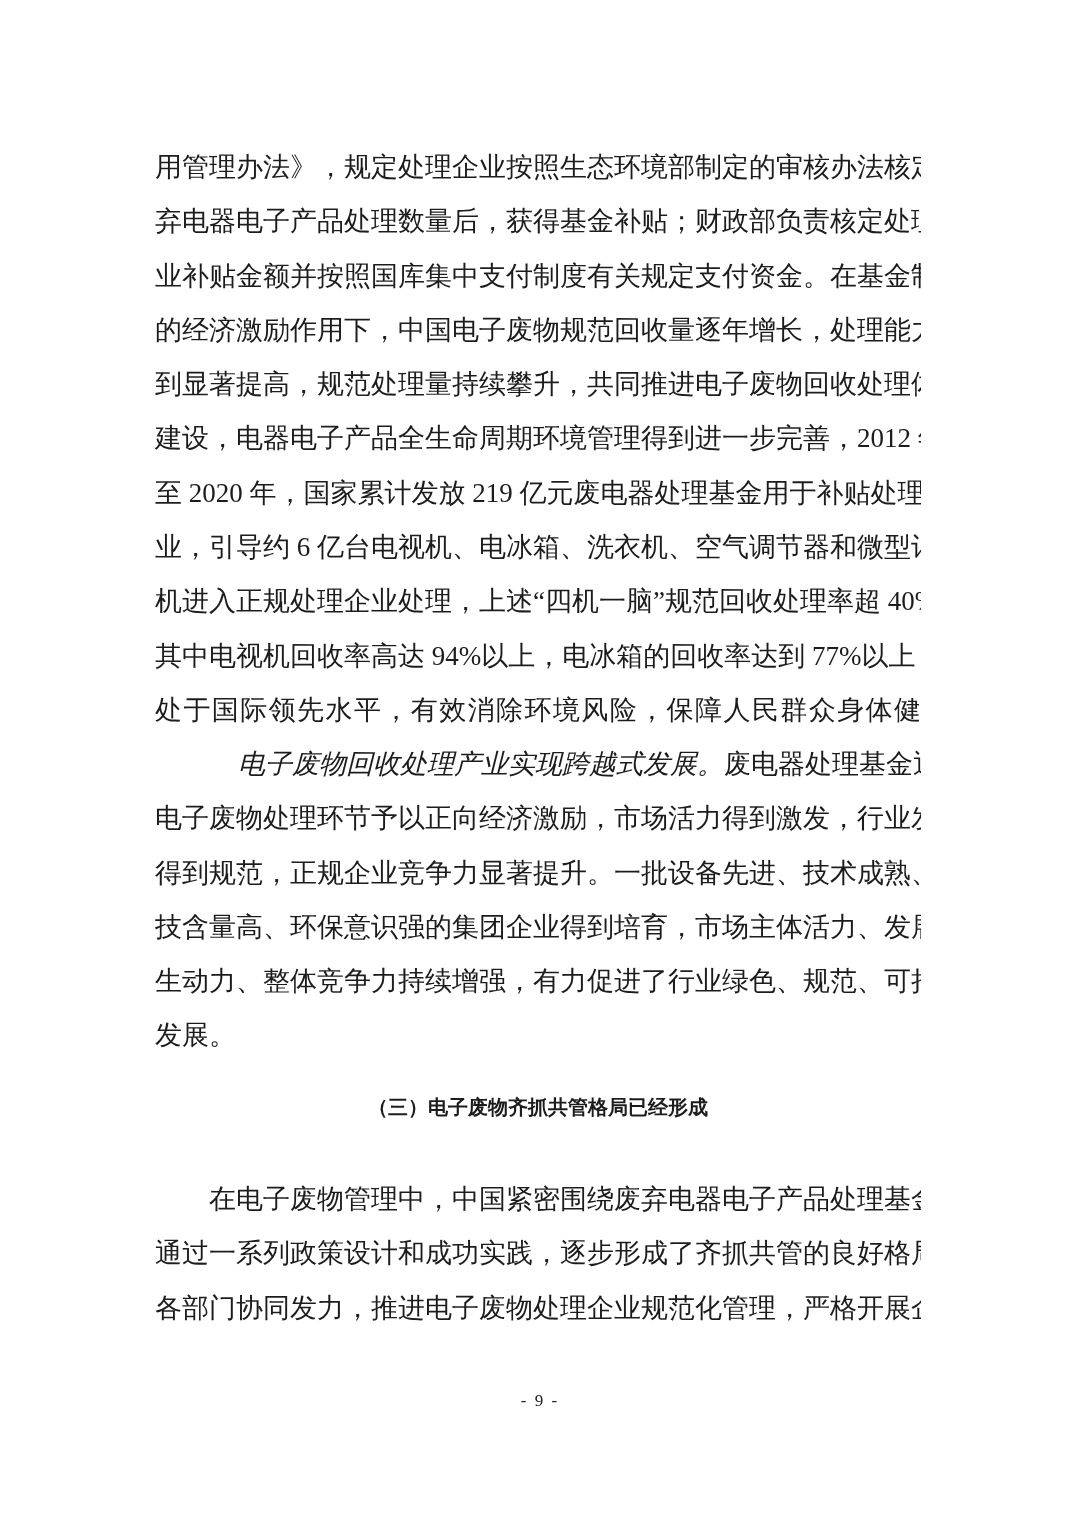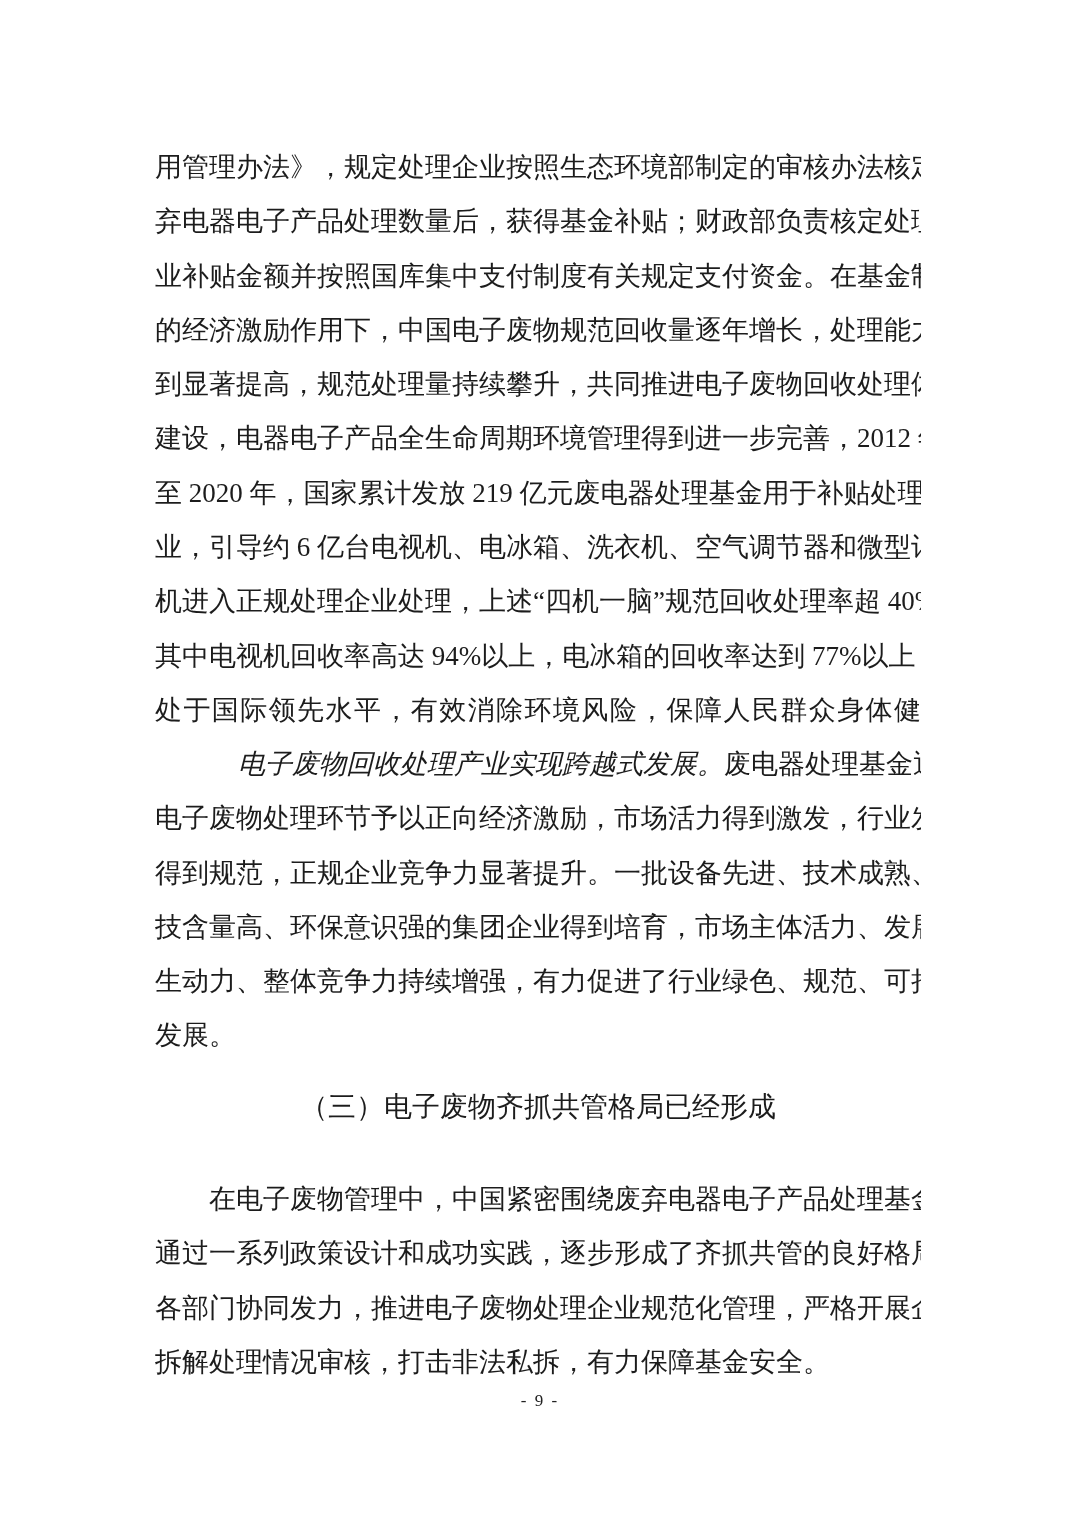--- a/index.html
+++ b/index.html
@@ -44,22 +44,22 @@
   }
   .para1 { top: 140px; }
   .para2 { top: 737px; }
   .heading3 {
     position: absolute;
     left: 155px;
     top: 1080px;
     width: 766px;
     height: 54px;
     line-height: 54px;
-    font-size: 28px;
-    font-weight: normal;
+    font-size: 20px;
+    font-weight: bold;
     text-align: center;
     white-space: nowrap;
   }
   .para3 { top: 1172px; }
   .footer {
     position: absolute;
     left: 0;
     top: 1390px;
     width: 1080px;
     text-align: center;
@@ -98,18 +98,17 @@
     <div class="bodyline">生动力、整体竞争力持续增强，有力促进了行业绿色、规范、可持续</div>
     <div class="bodyline lastline">发展。</div>
   </div>
 
   <div class="heading3">（三）电子废物齐抓共管格局已经形成</div>
 
   <div class="textblock para3">
     <div class="bodyline indent">在电子废物管理中，中国紧密围绕废弃电器电子产品处理基金，</div>
     <div class="bodyline">通过一系列政策设计和成功实践，逐步形成了齐抓共管的良好格局。</div>
     <div class="bodyline">各部门协同发力，推进电子废物处理企业规范化管理，严格开展企业</div>
-    <div class="bodyline lastline">拆解处理情况审核，打击非法私拆，有力保障基金安全。</div>
   </div>
 
   <div class="footer">- 9 -</div>
 
 </div>
 
 </body></html>

